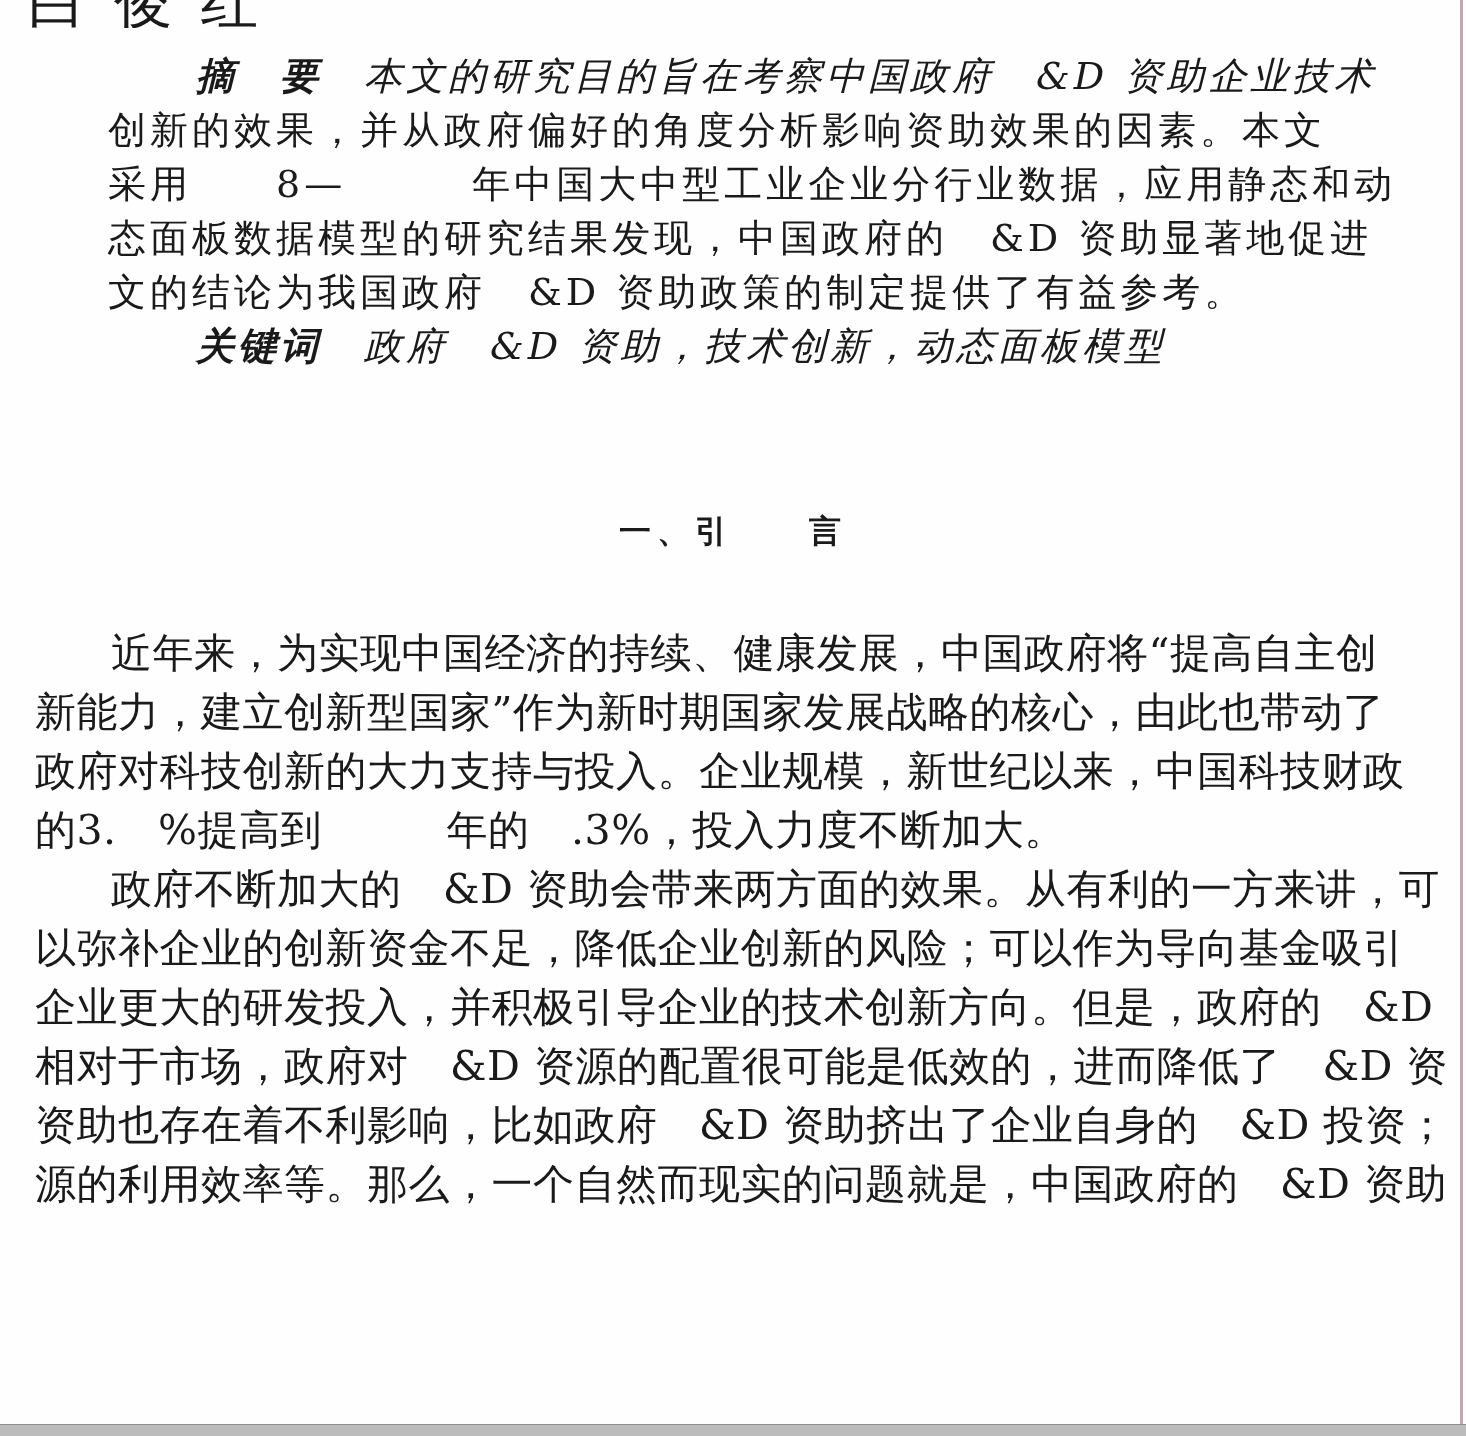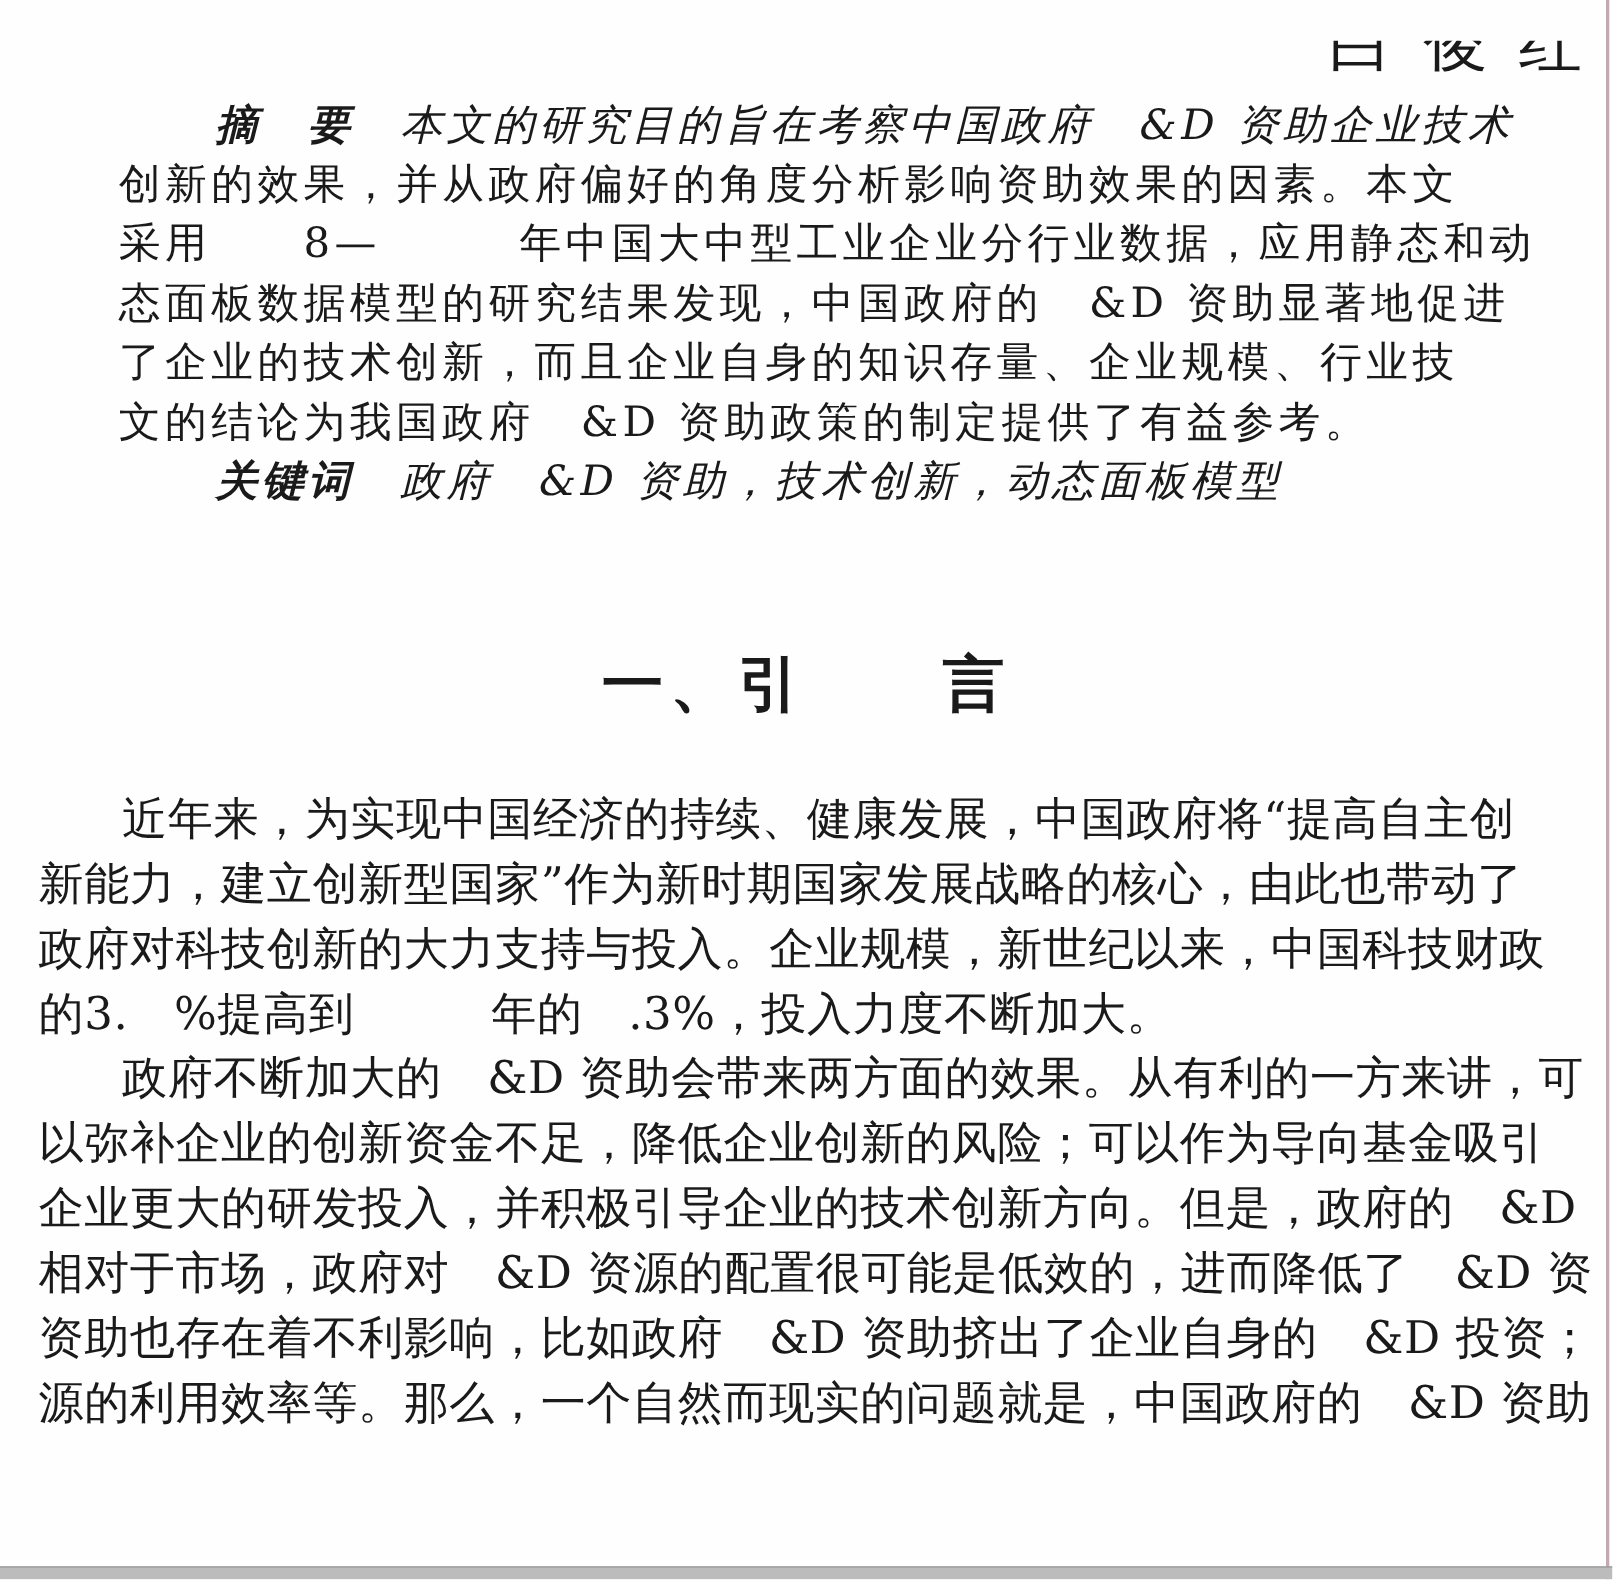--- a/index.html
+++ b/index.html
@@ -9,22 +9,21 @@
     height: 1436px;
     background: #fefefe;
     overflow: hidden;
     font-family: "DejaVu Serif", "Liberation Serif", serif;
     color: #1a1a1a;
   }
   
   .clip-title {
     height: 28px;
     overflow: hidden;
-    text-align: right;
-    margin-top: 37px;
+    text-align: left;
   }
   .clip-title span {
     display: inline-block;
     font-size: 58px;
     letter-spacing: 28px;
     padding-left: 28px; 
     transform: translateY(-36px);
     white-space: pre;
   }
   
@@ -37,21 +36,21 @@
     line-height: 54px;
     letter-spacing: 4px;
     white-space: pre;
   }
   .abs-line.indent { text-indent: 88px; font-style: italic; }
   .bold { font-weight: bold; }
   
   .heading {
     margin-top: 126px;
     text-align: center;
-    font-size: 56px;
+    font-size: 32px;
     line-height: 64px;
     letter-spacing: 6px;
     white-space: pre;
     font-weight: bold;
   }
   
   .body-sec {
     margin: 61px 0 0 35px;
     width: 1410px;
   }
@@ -84,21 +83,20 @@
 
   <div class="clip-title">
     <span>白俊红</span>
   </div>
 
   <section class="abstract">
     <div class="abs-line indent"><span class="bold">摘　要</span><span>　本文的研究目的旨在考察中国政府　&amp;D 资助企业技术</span></div>
     <div class="abs-line">创新的效果，并从政府偏好的角度分析影响资助效果的因素。本文</div>
     <div class="abs-line">采用　　8—　　　年中国大中型工业企业分行业数据，应用静态和动</div>
     <div class="abs-line">态面板数据模型的研究结果发现，中国政府的　&amp;D 资助显著地促进</div>
-    <div class="abs-line">了企业的技术创新，而且企业自身的知识存量、企业规模、行业技</div>
     <div class="abs-line">文的结论为我国政府　&amp;D 资助政策的制定提供了有益参考。</div>
     <div class="abs-line indent"><span class="bold">关键词</span><span>　政府　&amp;D 资助，技术创新，动态面板模型</span></div>
   </section>
 
   <h2 class="heading">一、引　　言</h2>
 
   <section class="body-sec">
     <div class="body-line indent">近年来，为实现中国经济的持续、健康发展，中国政府将“提高自主创</div>
     <div class="body-line">新能力，建立创新型国家”作为新时期国家发展战略的核心，由此也带动了</div>
     <div class="body-line">政府对科技创新的大力支持与投入。企业规模，新世纪以来，中国科技财政</div>

